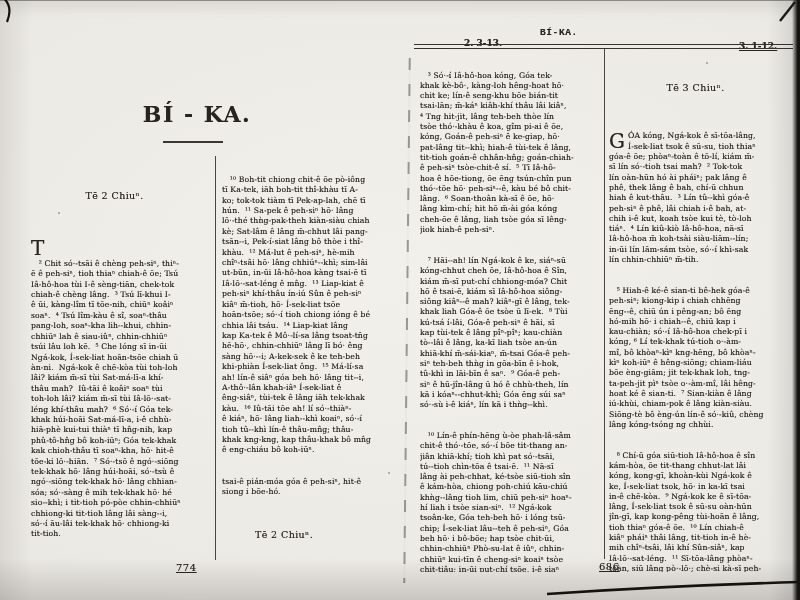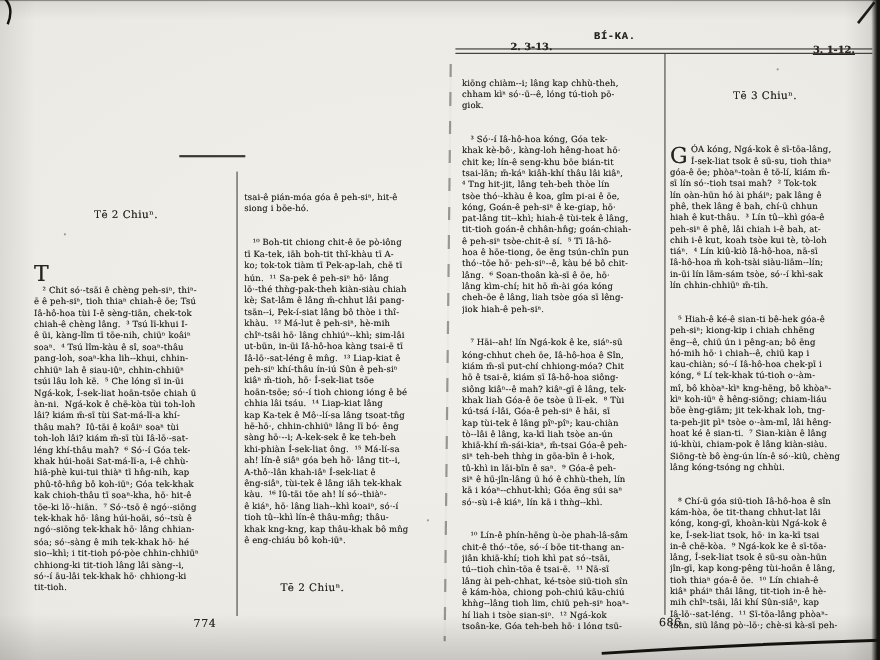--- a/index.html
+++ b/index.html
@@ -33,21 +33,21 @@
   .vrule.left{left:215px;top:156px;height:404px;}
   .vrule.right{left:604px;top:49px;height:510px;}
   
   .rh{position:absolute;font-weight:bold;font-size:9px;white-space:pre;}
   .rh.l{left:448px;top:38px;margin-left:16px;}
   .rh.c{left:540px;top:27px;width:130px;text-align:left;font-size:9.5px;letter-spacing:0.6px;font-family:Liberation Mono, monospace;}
   .rh.r{left:739px;top:41px;text-decoration:underline;}
   .head-rule{position:absolute;left:414px;top:44px;width:379px;height:3px;
     border-top:1.6px solid #35312e;border-bottom:1px solid #35312e;}
   
-  .pn{position:absolute;font-size:10px;letter-spacing:0.5px;}
+  .pn{position:absolute;font-size:10px;letter-spacing:0.5px;text-decoration:underline;}
   .pn.l{left:176px;top:562px;}
   .pn.r{left:599px;top:561px;}
   
   .edge-right{position:absolute;right:0;top:0;width:8px;height:600px;
     background:linear-gradient(90deg, rgba(20,19,16,0) 0, rgba(20,19,16,0.65) 45%, #151310 70%);}
   .svg-art{position:absolute;}
   .gutter-crease{position:absolute;left:406px;top:58px;width:1.6px;height:525px;opacity:0.55;
     transform:rotate(0.6deg);
     background:repeating-linear-gradient(180deg, rgba(28,25,22,0.75) 0 12px, rgba(28,25,22,0.05) 12px 26px);}
   .top-line{position:absolute;left:0;top:0;width:800px;height:1.2px;background:rgba(45,42,38,0.45);}
@@ -67,20 +67,21 @@
     <path d="M1,20 L16,1" stroke="#1d1b18" stroke-width="2.4" fill="none"></path>
   </svg>
   <svg class="svg-art" style="left:545px;top:574px;" width="258" height="24">
     <path d="M2,20 Q120,12 256,8" stroke="#14130f" stroke-width="2.6" fill="none"></path>
   </svg>
   <div class="gutter-crease"></div>
   <div class="speck" style="left:58px;top:212px;"></div>
   <div class="speck" style="left:388px;top:472px;"></div>
   <div class="speck" style="left:706px;top:62px;"></div>
 
+  <div class="book-title txt">BÍ - KA.</div>
   <div class="title-rule"></div>
   <div class="vrule left"></div>
 
   <div class="col lp1 txt">
     <div class="chap c1">Tē 2 Chiuⁿ.</div>
     <div class="para"><span class="dropcap">T</span></div>
     <div class="para">   ² Chit só·-tsāi ê chèng peh-siⁿ, thiⁿ-
 ē ê peh-siⁿ, tioh thiaⁿ chiah-ê ōe; Tsú
 Iâ-hô-hoa tùi I-ê sèng-tiān, chek-tok
 chiah-ê chèng lâng.  ³ Tsú lī-khui I-
@@ -104,22 +105,20 @@
 ngó·-siōng tek-khak hō· lâng chhian-
 sóa; só·-sàng ê mih tek-khak hō· hé
 sio--khì; i tit-tioh pó-pòe chhin-chhiūⁿ
 chhiong-ki tit-tioh lâng lâi sàng--i,
 só·-í āu-lâi tek-khak hō· chhiong-ki
 tit-tioh.</div>
     
   </div>
 
   <div class="col lp2 txt">
-    <div class="para">tsai-ê pián-móa góa ê peh-siⁿ, hit-ê
-siong i bōe-hó.</div>
     <div class="para">   ¹⁰ Boh-tit chiong chit-ê ōe pò-iông
 tī Ka-tek, iāh boh-tit thî-khàu tī A-
 ko; tok-tok tiàm tī Pek-ap-lah, chē tī
 hún.  ¹¹ Sa-pek ê peh-siⁿ hō· lâng
 lō·-thé thǹg-pak-theh kiàn-siàu chiah
 kè; Sat-lâm ê lâng m̄-chhut lâi pang-
 tsān--i, Pek-í-siat lâng bô thòe i thî-
 khàu.  ¹² Má-lut ê peh-siⁿ, hè-mih
 chîⁿ-tsâi hō· lâng chhiúⁿ--khì; sim-lâi
 ut-būn, in-ūi Iâ-hô-hoa kàng tsai-ē tī
@@ -133,36 +132,35 @@
 sàng hō·--i; A-kek-sek ê ke teh-beh
 khi-phiàn Í-sek-liat ông.  ¹⁵ Má-lí-sa
 ah! lín-ê siâⁿ góa beh hō· lâng tit--i,
 A-thô·-lân khah-iâⁿ Í-sek-liat ê
 êng-siâⁿ, tùi-tek ê lâng iāh tek-khak
 kàu.  ¹⁶ Iû-tāi tōe ah! lí só·-thiàⁿ-
 ê kiáⁿ, hō· lâng liah--khì koaiⁿ, só·-í
 tioh tû--khì lín-ê thâu-mn̂g; thâu-
 khak kng-kng, kap thâu-khak bô mn̂g
 ê eng-chiáu bô koh-iūⁿ.</div>
+    <div class="para">tsai-ê pián-móa góa ê peh-siⁿ, hit-ê
+siong i bōe-hó.</div>
     <div class="chap c2">Tē 2 Chiuⁿ.</div>
     
   </div>
 
   <div class="pn l txt">774</div>
 
   <div class="rh l txt">2. 3-13.</div>
   <div class="rh c txt">BÍ-KA.</div>
   <div class="rh r txt">3. 1-12.</div>
   <div class="head-rule"></div>
   <div class="vrule right"></div>
 
   <div class="col rp1 txt">
-    <div class="para">kiōng chiàm--i; lâng kap chhù-theh,
-chham kìⁿ só·-ū--ê, lóng tú-tioh pō-
-giok.</div>
     <div class="para">   ³ Só·-í Iâ-hô-hoa kóng, Góa tek-
 khak kè-bô·, kàng-loh hêng-hoat hō·
 chit ke; lín-ê seng-khu bōe bián-tit
 tsai-lān; m̄-káⁿ kiâh-khí thâu lâi kiâⁿ,
 ⁴ Tng hit-jit, lâng teh-beh thòe lín
 tsòe thó·-khàu ê koa, gîm pi-ai ê ōe,
 kóng, Goán-ê peh-siⁿ ê ke-giap, hō·
 pat-lâng tit--khì; hiah-ê tùi-tek ê lâng,
 tit-tioh goán-ê chhân-hn̂g; goán-chiah-
 ê peh-siⁿ tsòe-chit-ê sí.  ⁵ Tī Iâ-hô-

